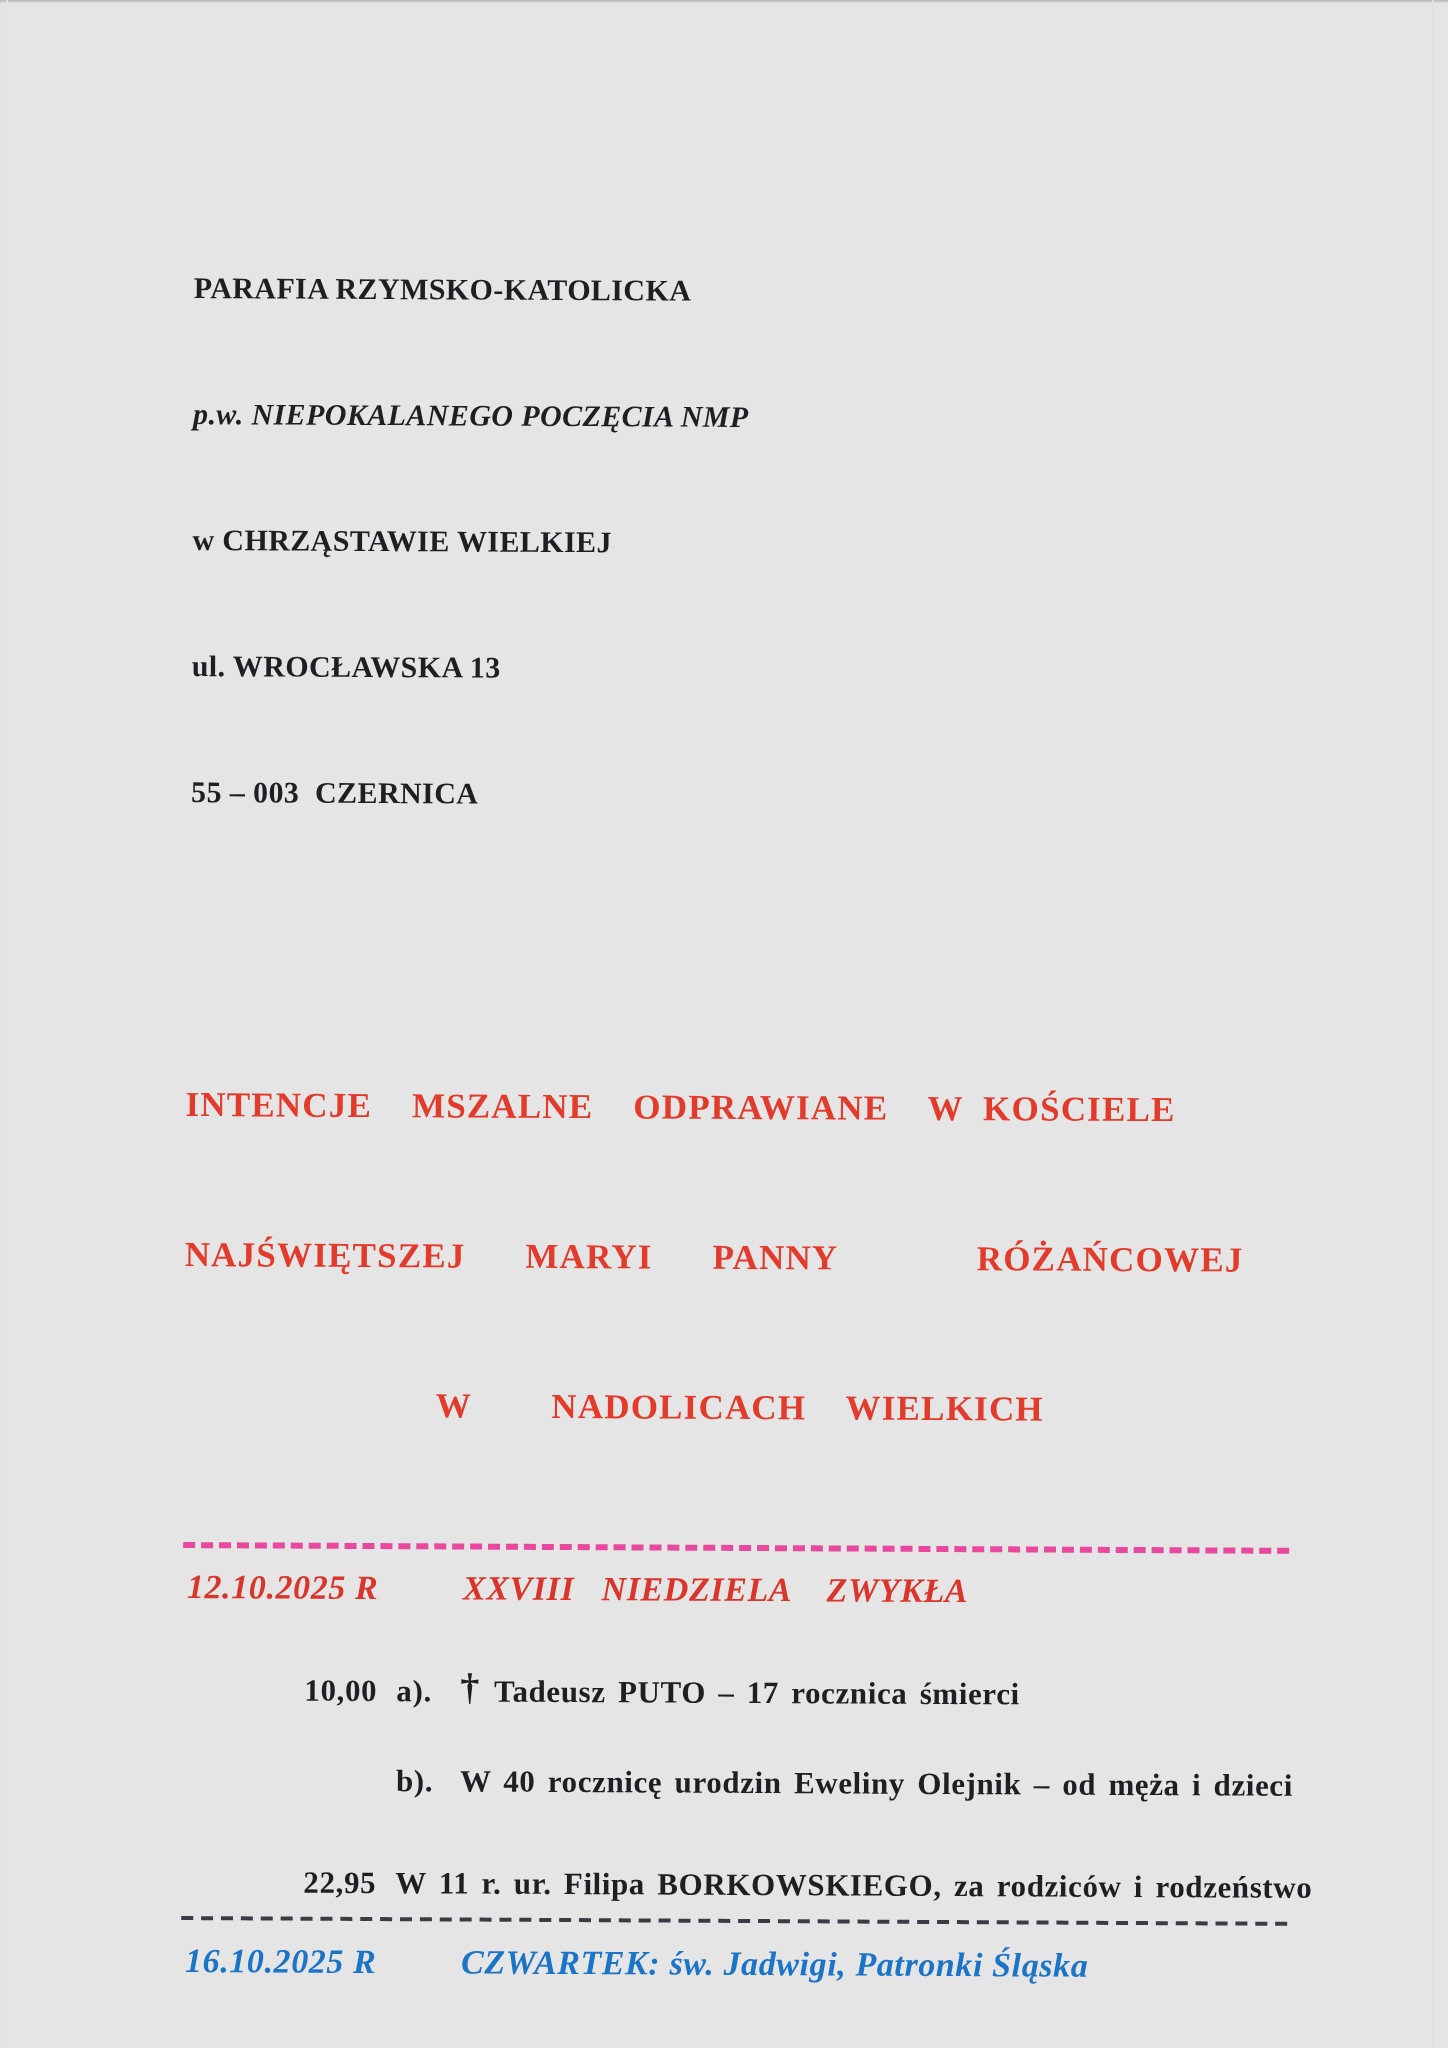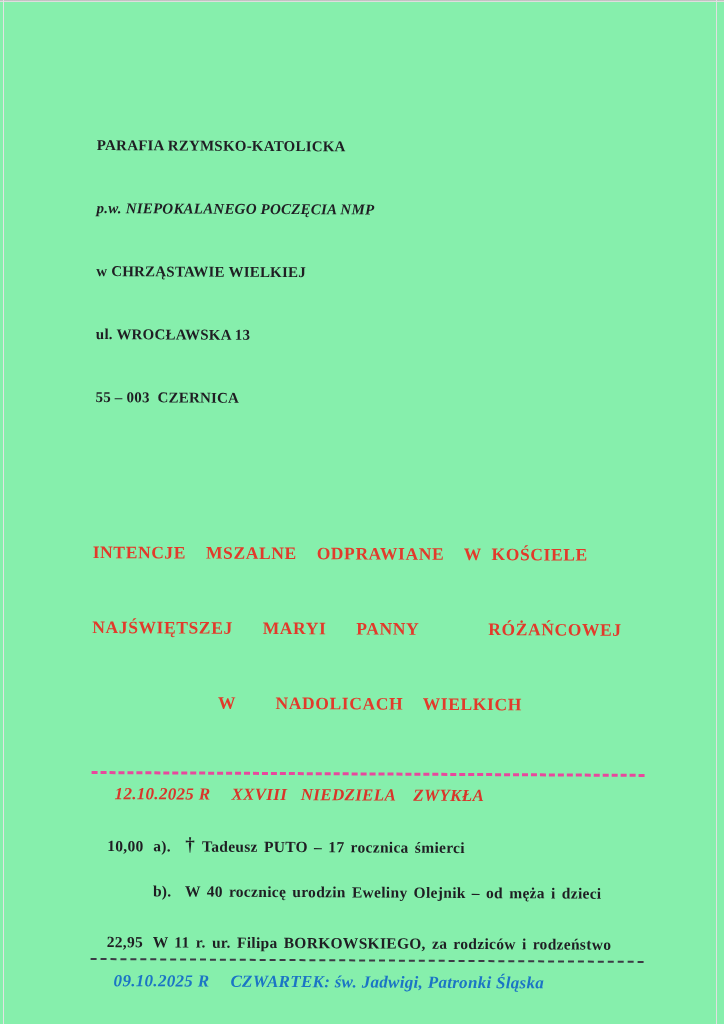--- a/index.html
+++ b/index.html
@@ -7,21 +7,21 @@
     padding: 0;
     width: 724px;
     height: 1024px;
     background: #ffffff;
     overflow: hidden;
     font-family: "Liberation Serif", "DejaVu Serif", serif;
   }
   .scan-page {
     position: absolute;
     inset: 0;
-    background: #86efac;
+    background: #e5e5e5;
   }
   .edge-top {
     position: absolute; top: 0; left: 0; right: 0; height: 2px;
     background: linear-gradient(to bottom, #b5b5b5, #ececec);
   }
   .edge-left {
     position: absolute; top: 0; bottom: 0; left: 3px; width: 1px;
     background: #e3e3e3;
   }
   .edge-right {
@@ -71,37 +71,37 @@
   .sec-head {
     display: flex;
     margin-left: 97px;
     font-size: 17px;
     font-weight: bold;
     font-style: italic;
     white-space: pre-wrap;
     letter-spacing: 0.3px;
     line-height: 23px;
   }
-  .sec-head .date { flex: 0 0 138px; text-align: center; }
+  .sec-head .date { flex: 0 0 138px; }
   .red  { color: #d9352a; }
   .blue { color: #1b74c5; }
 
   .entry {
     display: flex;
     align-items: baseline;
     margin-left: 111px;
     font-size: 15.5px;
     font-weight: bold;
     color: #1f1e23;
     white-space: pre-wrap;
     letter-spacing: 0.3px;
     word-spacing: 2px;
     line-height: 21px;
   }
-  .entry .time  { flex: 0 0 46px; }
+  .entry .time  { flex: 0 0 46px; margin-left: 45px; }
   .entry .label { flex: 0 0 32px; }
   .cross {
     font-size: 19px;
     line-height: 1;
     margin-right: 7px;
     position: relative;
     top: -1px;
   }
   .cross:empty { display: none; margin: 0; }
 
@@ -154,18 +154,18 @@
       <span class="text">W 40 rocznicę urodzin Eweliny Olejnik – od męża i dzieci</span>
     </div>
     <div class="entry mt30">
       <span class="time">22,95</span>
       <span class="text">W 11 r. ur. Filipa BORKOWSKIEGO, za rodziców i rodzeństwo</span>
     </div>
 
     <hr class="divider dark mt6">
 
     <div class="sec-head blue mt9">
-      <span class="date">09.10.2025 R</span>
+      <span class="date">16.10.2025 R</span>
       <span class="day">CZWARTEK: św. Jadwigi, Patronki Śląska</span>
     </div>
 
   </div>
 </div>
 
 </body></html>

